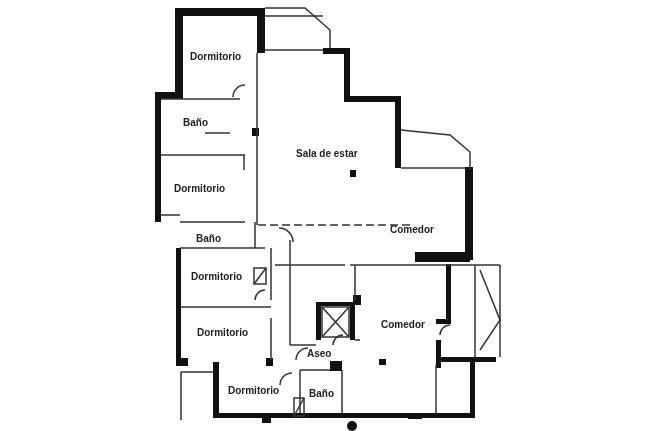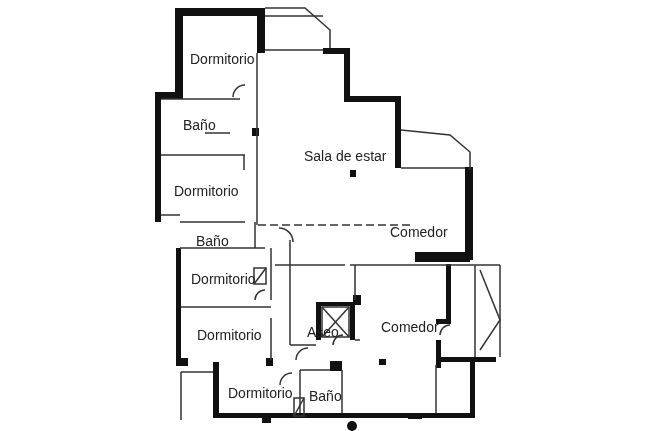--- a/index.html
+++ b/index.html
@@ -1,18 +1,18 @@
 <!DOCTYPE html>
 <html><head>
 <meta charset="utf-8">
 <style>
   html, body { margin:0; padding:0; background:#ffffff; }
   body { width:660px; height:431px; position:relative; overflow:hidden; font-family:"Liberation Sans", sans-serif; }
   svg { position:absolute; left:0; top:0; }
-  .lbl { position:absolute; font-family:"Liberation Sans", sans-serif; font-weight:normal; font-size:14px; color:#222; white-space:nowrap; }
+  .lbl { position:absolute; font-family:"Liberation Sans", sans-serif; font-weight:bold; font-size:10px; color:#222; white-space:nowrap; }
 </style>
 </head>
 <body>
 
 <svg width="660" height="431" viewBox="0 0 660 431">
   <g fill="#111">
 
     <rect x="175" y="8" width="90" height="8"></rect>
     <rect x="175" y="8" width="8" height="90"></rect>
     <rect x="257" y="8" width="8" height="45"></rect>
@@ -99,22 +99,22 @@
     <line x1="349" y1="307" x2="322" y2="337"></line>
     <rect x="254" y="268" width="12" height="16"></rect>
     <line x1="254" y1="284" x2="266" y2="268"></line>
     <rect x="294" y="398" width="10" height="18"></rect>
     <line x1="294" y1="416" x2="304" y2="398"></line>
   </g>
 </svg>
 
 <div class="lbl" style="left:190px;top:51px">Dormitorio</div>
 <div class="lbl" style="left:183px;top:117px">Baño</div>
-<div class="lbl" style="left:304px;top:148px">Sala de estar</div>
+<div class="lbl" style="left:296px;top:148px">Sala de estar</div>
 <div class="lbl" style="left:174px;top:183px">Dormitorio</div>
 <div class="lbl" style="left:390px;top:224px">Comedor</div>
 <div class="lbl" style="left:196px;top:233px">Baño</div>
 <div class="lbl" style="left:191px;top:271px">Dormitorio</div>
 <div class="lbl" style="left:197px;top:327px">Dormitorio</div>
 <div class="lbl" style="left:381px;top:319px">Comedor</div>
-<div class="lbl" style="left:307px;top:324px">Aseo</div>
+<div class="lbl" style="left:307px;top:348px">Aseo</div>
 <div class="lbl" style="left:228px;top:385px">Dormitorio</div>
 <div class="lbl" style="left:309px;top:388px">Baño</div>
 
 </body></html>

